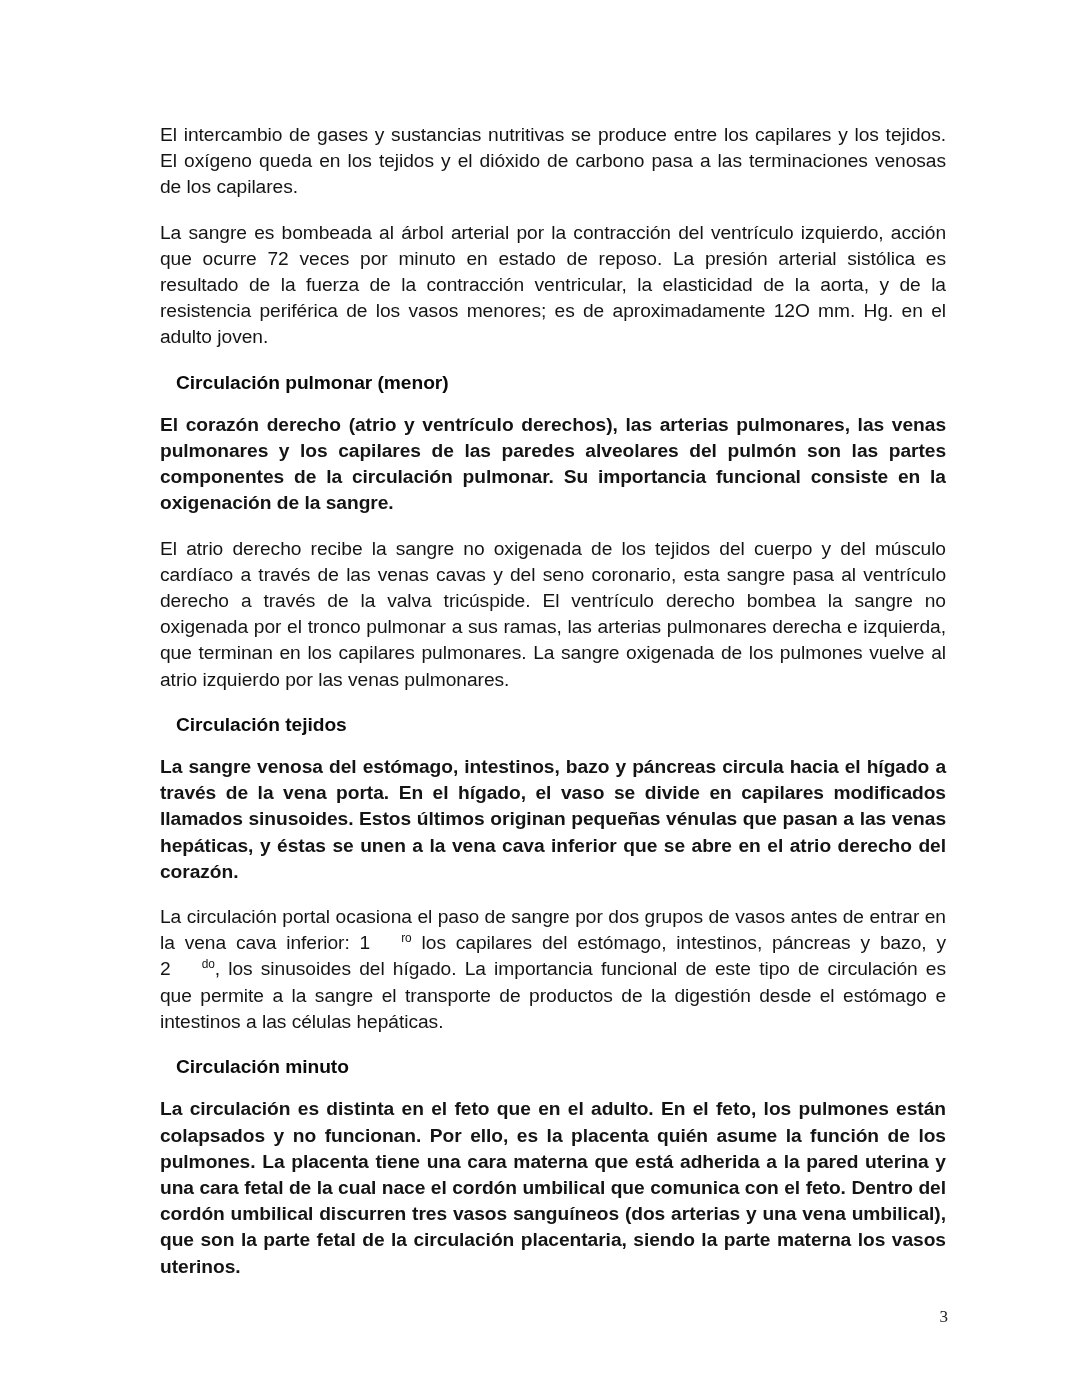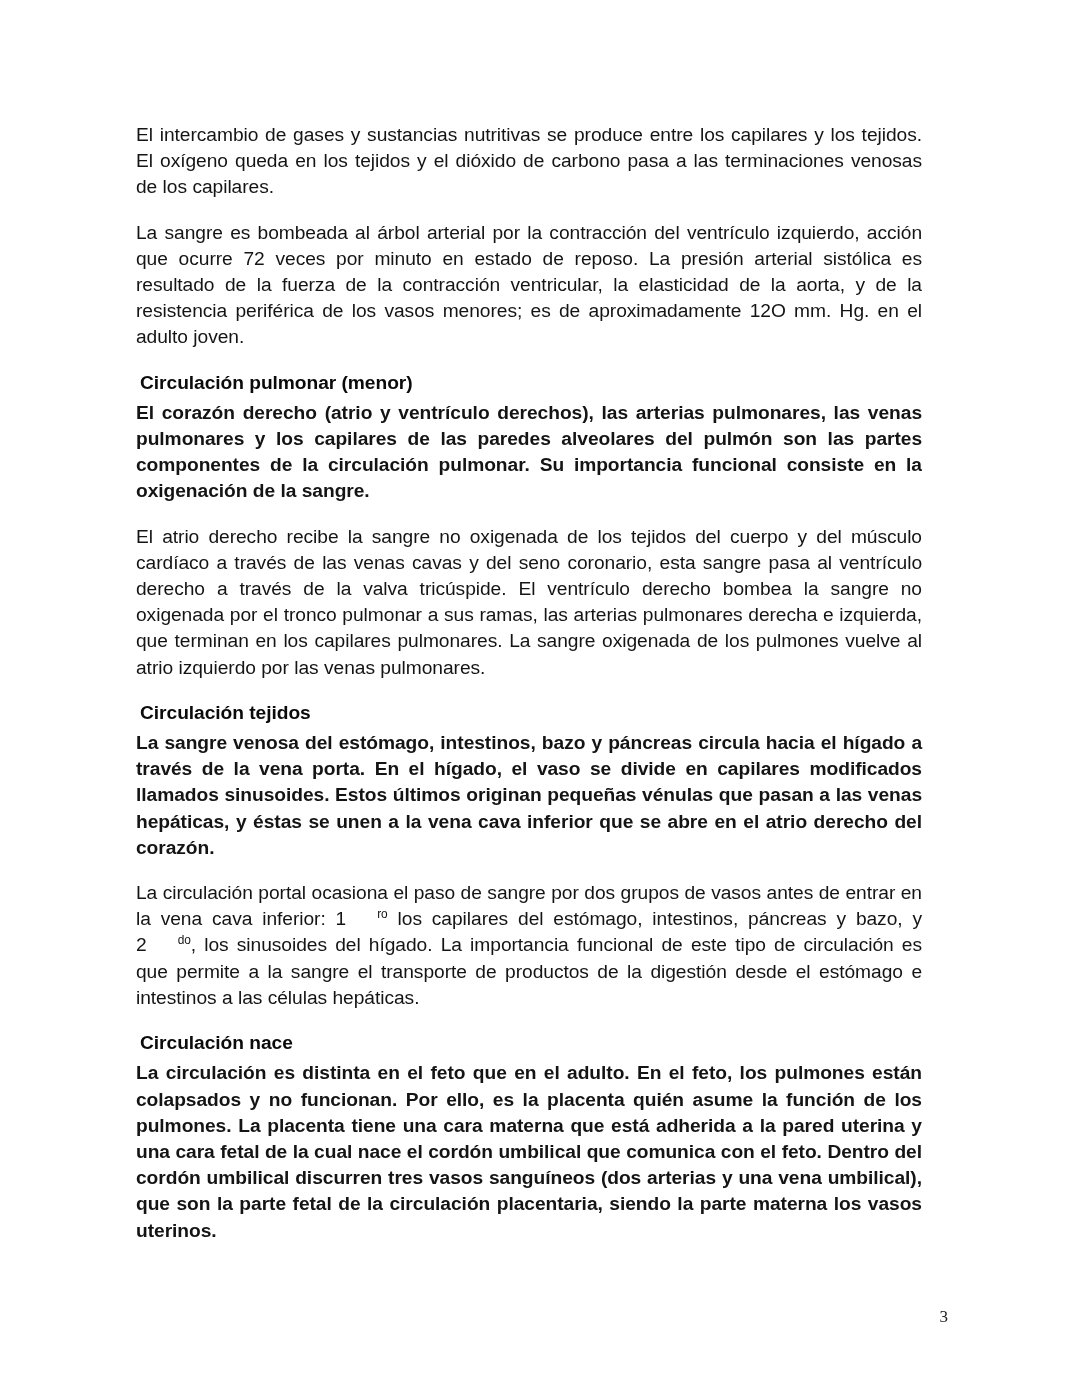--- a/index.html
+++ b/index.html
@@ -12,21 +12,21 @@
     width: 1080px;
     height: 1397px;
     background: #ffffff;
     margin: 0 auto;
     overflow: hidden;
     font-family: "Liberation Sans", sans-serif;
     color: #101010;
   }
   .content {
     position: absolute;
-    left: 136px;
+    left: 160px;
     top: 122px;
     width: 786px;
   }
   .para {
     font-size: 19.2px;
     line-height: 26.2px;
     text-align: justify;
     text-justify: inter-word;
     margin: 0 0 19px 0;
     color: #141414;
@@ -35,21 +35,21 @@
   }
   .para.tight {
     margin-bottom: 0;
     font-weight: bold;
   }
   .heading {
     font-size: 19.2px;
     line-height: 26.2px;
     font-weight: bold;
     text-align: left;
-    margin: 4px;
+    margin: 16px;
     color: #0b0b0b;
     letter-spacing: -0.05px;
   }
   .heading-block {
     margin: 0 0 19px 0;
   }
   .para sup {
     font-size: 0.62em;
     vertical-align: super;
     line-height: 0;
@@ -84,21 +84,21 @@
     <p class="para">El atrio derecho recibe la sangre no oxigenada de los tejidos del cuerpo y del músculo cardíaco a través de las venas cavas y del seno coronario, esta sangre pasa al ventrículo derecho a través de la valva tricúspide. El ventrículo derecho bombea la sangre no oxigenada por el tronco pulmonar a sus ramas, las arterias pulmonares derecha e izquierda, que terminan en los capilares pulmonares. La sangre oxigenada de los pulmones vuelve al atrio izquierdo por las venas pulmonares.</p>
 
     <div class="heading-block">
       <h2 class="heading">Circulación tejidos</h2>
       <p class="para tight">La sangre venosa del estómago, intestinos, bazo y páncreas circula hacia el hígado a través de la vena porta. En el hígado, el vaso se divide en capilares modificados llamados sinusoides. Estos últimos originan pequeñas vénulas que pasan a las venas hepáticas, y éstas se unen a la vena cava inferior que se abre en el atrio derecho del corazón.</p>
     </div>
 
     <p class="para">La circulación portal ocasiona el paso de sangre por dos grupos de vasos antes de entrar en la vena cava inferior: 1<sup>ro</sup> los capilares del estómago, intestinos, páncreas y bazo, y 2<sup>do</sup>, los sinusoides del hígado. La importancia funcional de este tipo de circulación es que permite a la sangre el transporte de productos de la digestión desde el estómago e intestinos a las células hepáticas.</p>
 
     <div class="heading-block">
-      <h2 class="heading">Circulación nace</h2>
+      <h2 class="heading">Circulación minuto</h2>
       <p class="para tight">La circulación es distinta en el feto que en el adulto. En el feto, los pulmones están colapsados y no funcionan. Por ello, es la placenta quién asume la función de los pulmones. La placenta tiene una cara materna que está adherida a la pared uterina y una cara fetal de la cual nace el cordón umbilical que comunica con el feto. Dentro del cordón umbilical discurren tres vasos sanguíneos (dos arterias y una vena umbilical), que son la parte fetal de la circulación placentaria, siendo la parte materna los vasos uterinos.</p>
     </div>
 
   </div>
 
   <div class="page-number">3</div>
 
 </div>
 
 </body></html>

